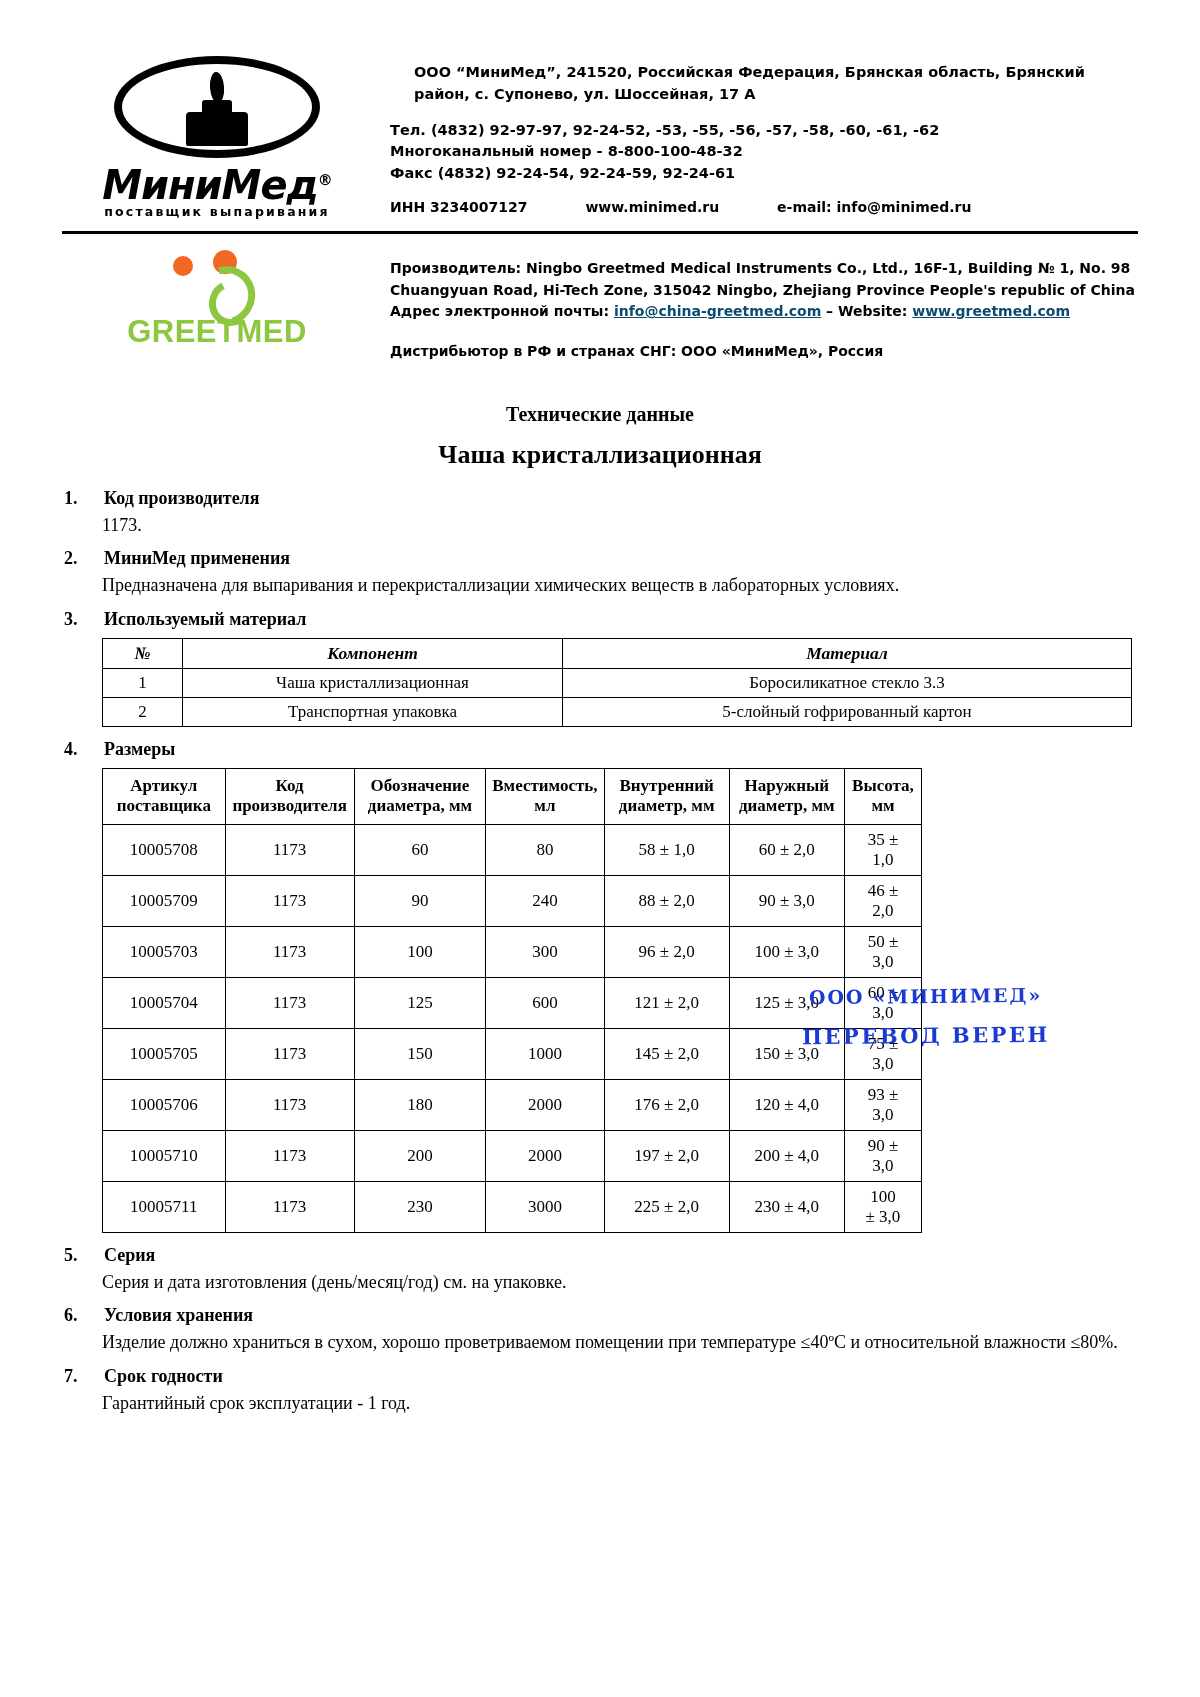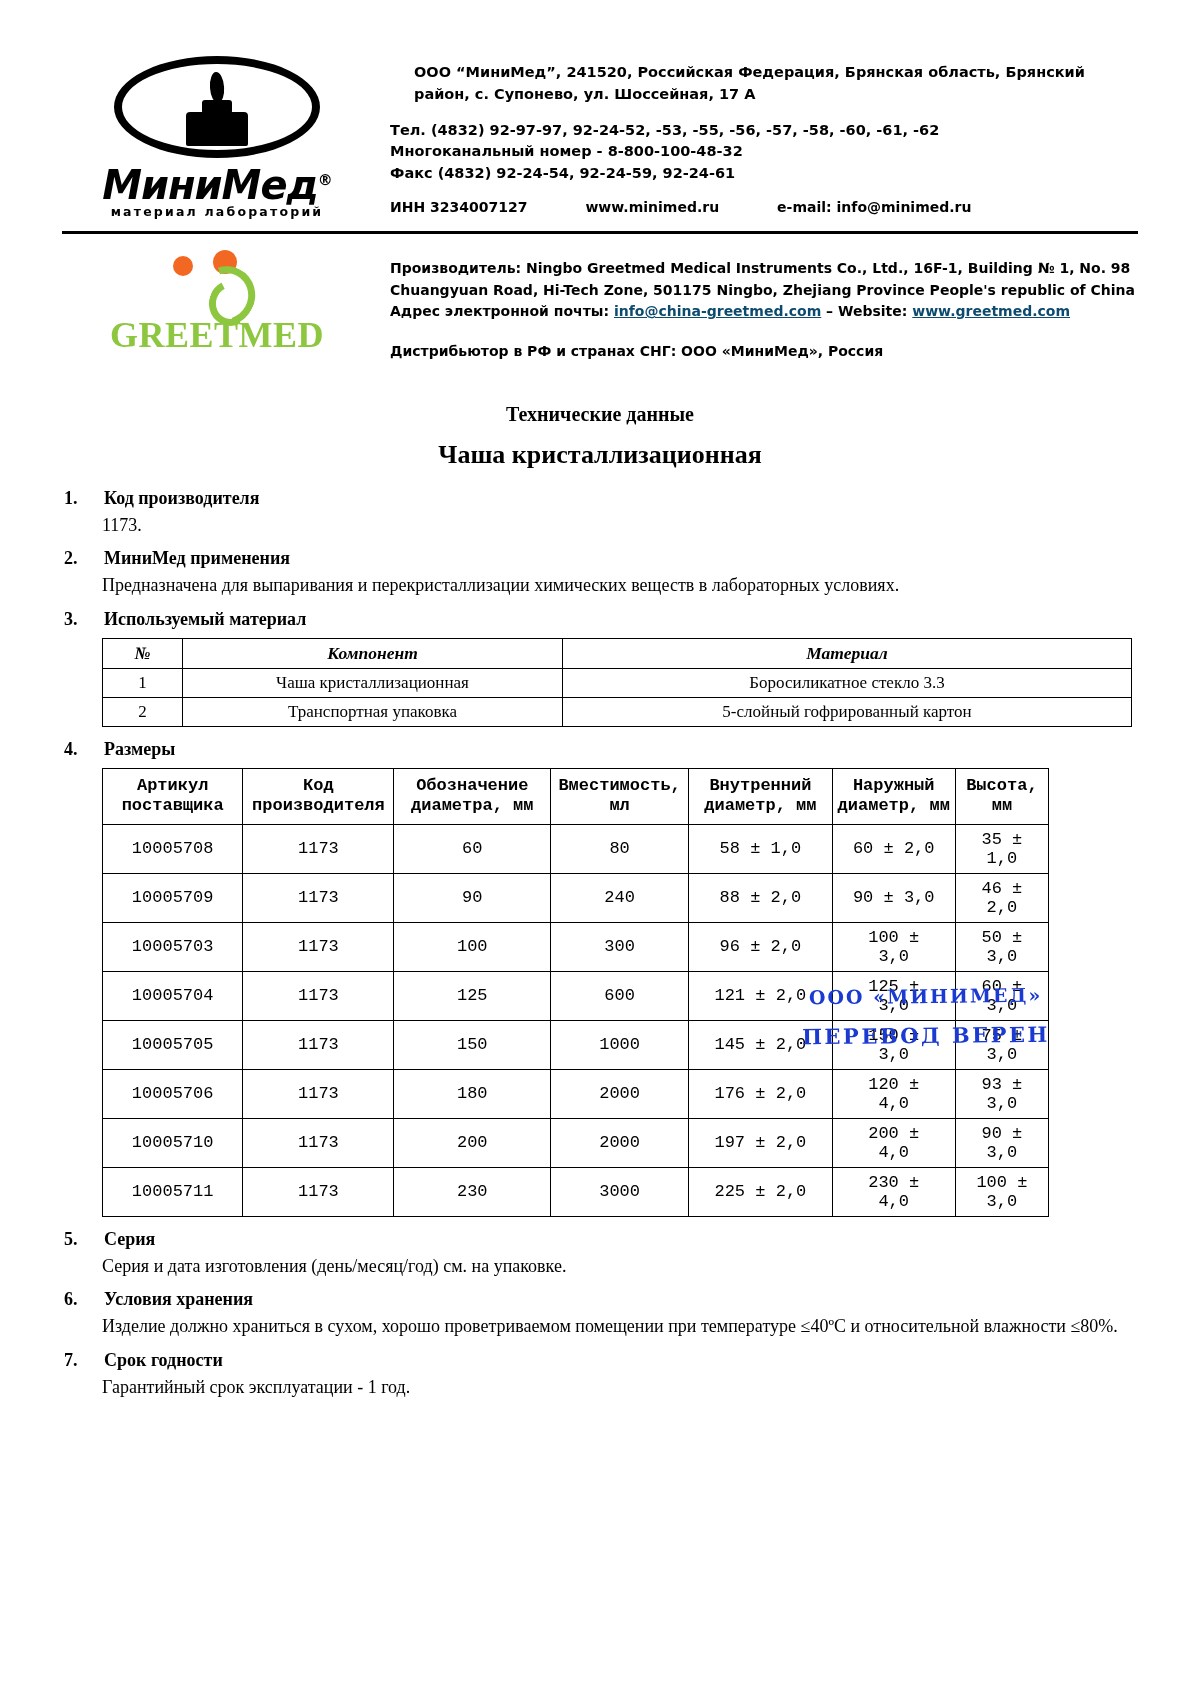--- a/index.html
+++ b/index.html
@@ -161,23 +161,23 @@
     top: 30px;
     width: 30px;
     height: 32px;
     border: 7px solid #8dc63f;
     border-radius: 50%;
     border-right-color: transparent;
     border-top-color: transparent;
     transform: rotate(18deg);
   }
   .gm-text {
-    font-family: Liberation Serif, serif;
-    font-weight: bold;
-    font-size: 36px;
+    font-family: Liberation Sans, sans-serif;
+    font-weight: bold;
+    font-size: 31px;
     letter-spacing: 0.5px;
     color: #8dc63f;
   }
   .manuf-text {
     flex: 1 1 auto;
     font-family: "DejaVu Sans", sans-serif;
     font-size: 14px;
     font-weight: bold;
     line-height: 1.55;
     padding-top: 14px;
@@ -229,21 +229,21 @@
 
   
   table {
     border-collapse: collapse;
     margin-left: 40px;
     margin-top: 8px;
     margin-bottom: 12px;
     font-size: 17px;
   }
   table.materials { width: 1030px; }
-  table.sizes { width: 947px; font-family: Liberation Mono, monospace; }
+  table.sizes { width: 820px; }
   table th, table td {
     border: 1px solid #000;
     text-align: center;
     padding: 3px 4px;
   }
   table.materials th {
     font-style: italic;
     font-weight: bold;
     font-size: 17.5px;
     padding: 4px;
@@ -289,21 +289,21 @@
   <div class="letterhead">
 
     <div class="logo-minimed">
       <div class="logo-oval">
         <span class="flame"></span>
         <span class="burner"></span>
       </div>
       <div class="logo-word">
         <span>МиниМед</span><sup>®</sup>
       </div>
-      <div class="logo-sub">материал  лабораторий</div>
+      <div class="logo-sub">поставщик  выпаривания</div>
     </div>
 
     <div class="company-block">
       <div class="addr">ООО “МиниМед”, 241520, Российская Федерация, Брянская область, Брянский район, с. Супонево, ул. Шоссейная, 17 А</div>
       <div class="phones">
         <div>Тел. (4832) 92-97-97, 92-24-52, -53, -55, -56, -57, -58, -60, -61, -62</div>
         <div>Многоканальный номер - 8-800-100-48-32</div>
         <div>Факс (4832) 92-24-54, 92-24-59, 92-24-61</div>
       </div>
       <div class="inn-row">
@@ -323,21 +323,21 @@
         <span class="gm-dot d1"></span>
         <span class="gm-dot d2"></span>
         <span class="gm-curve"></span>
         <span class="gm-curve2"></span>
       </div>
       <div class="gm-text">GREETMED</div>
     </div>
 
     <div class="manuf-text">
       <div>Производитель: Ningbo Greetmed Medical Instruments Co., Ltd., 16F-1, Building № 1, No. 98</div>
-      <div>Chuangyuan Road, Hi-Tech Zone, 501175 Ningbo, Zhejiang Province People's republic of China</div>
+      <div>Chuangyuan Road, Hi-Tech Zone, 315042 Ningbo, Zhejiang Province People's republic of China</div>
       <div>
         <span>Адрес электронной почты: </span><a href="#">info@china-greetmed.com</a><span> – Website: </span><a href="#">www.greetmed.com</a>
       </div>
       <div class="distr">Дистрибьютор в РФ и странах СНГ: ООО «МиниМед», Россия</div>
     </div>
   </div>
 
   <div class="doc-title">Технические данные</div>
   <div class="doc-subtitle">Чаша кристаллизационная</div>
 

